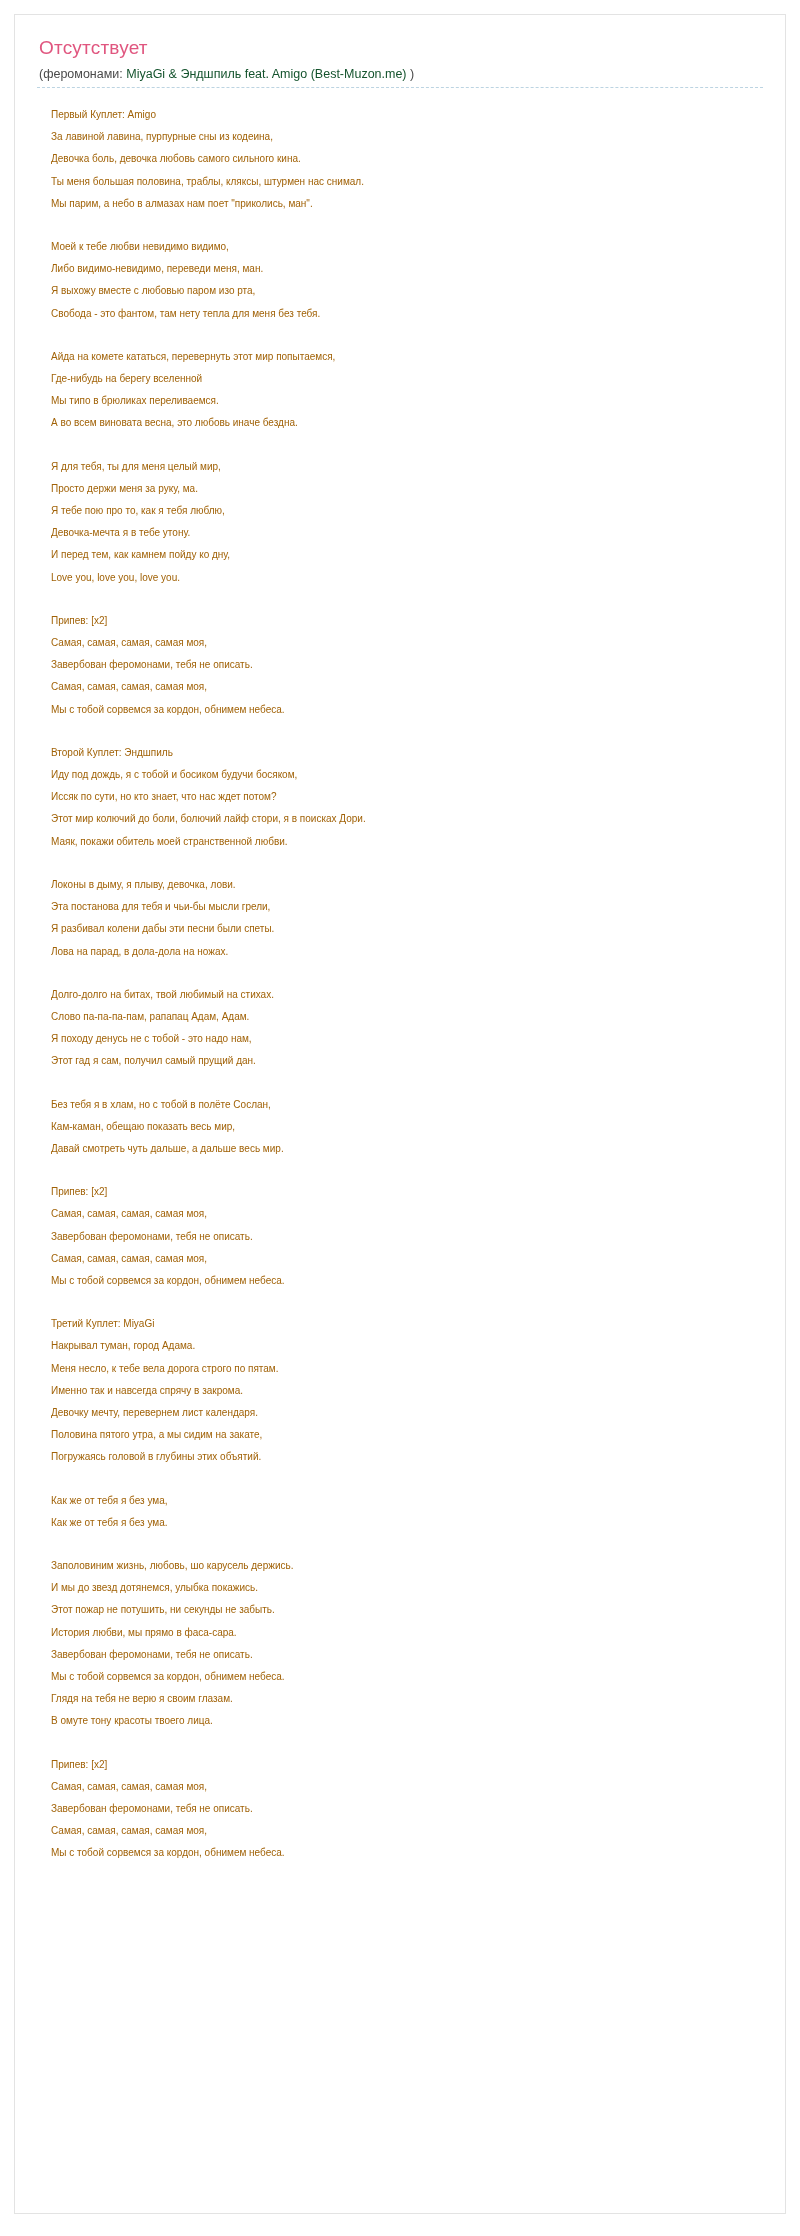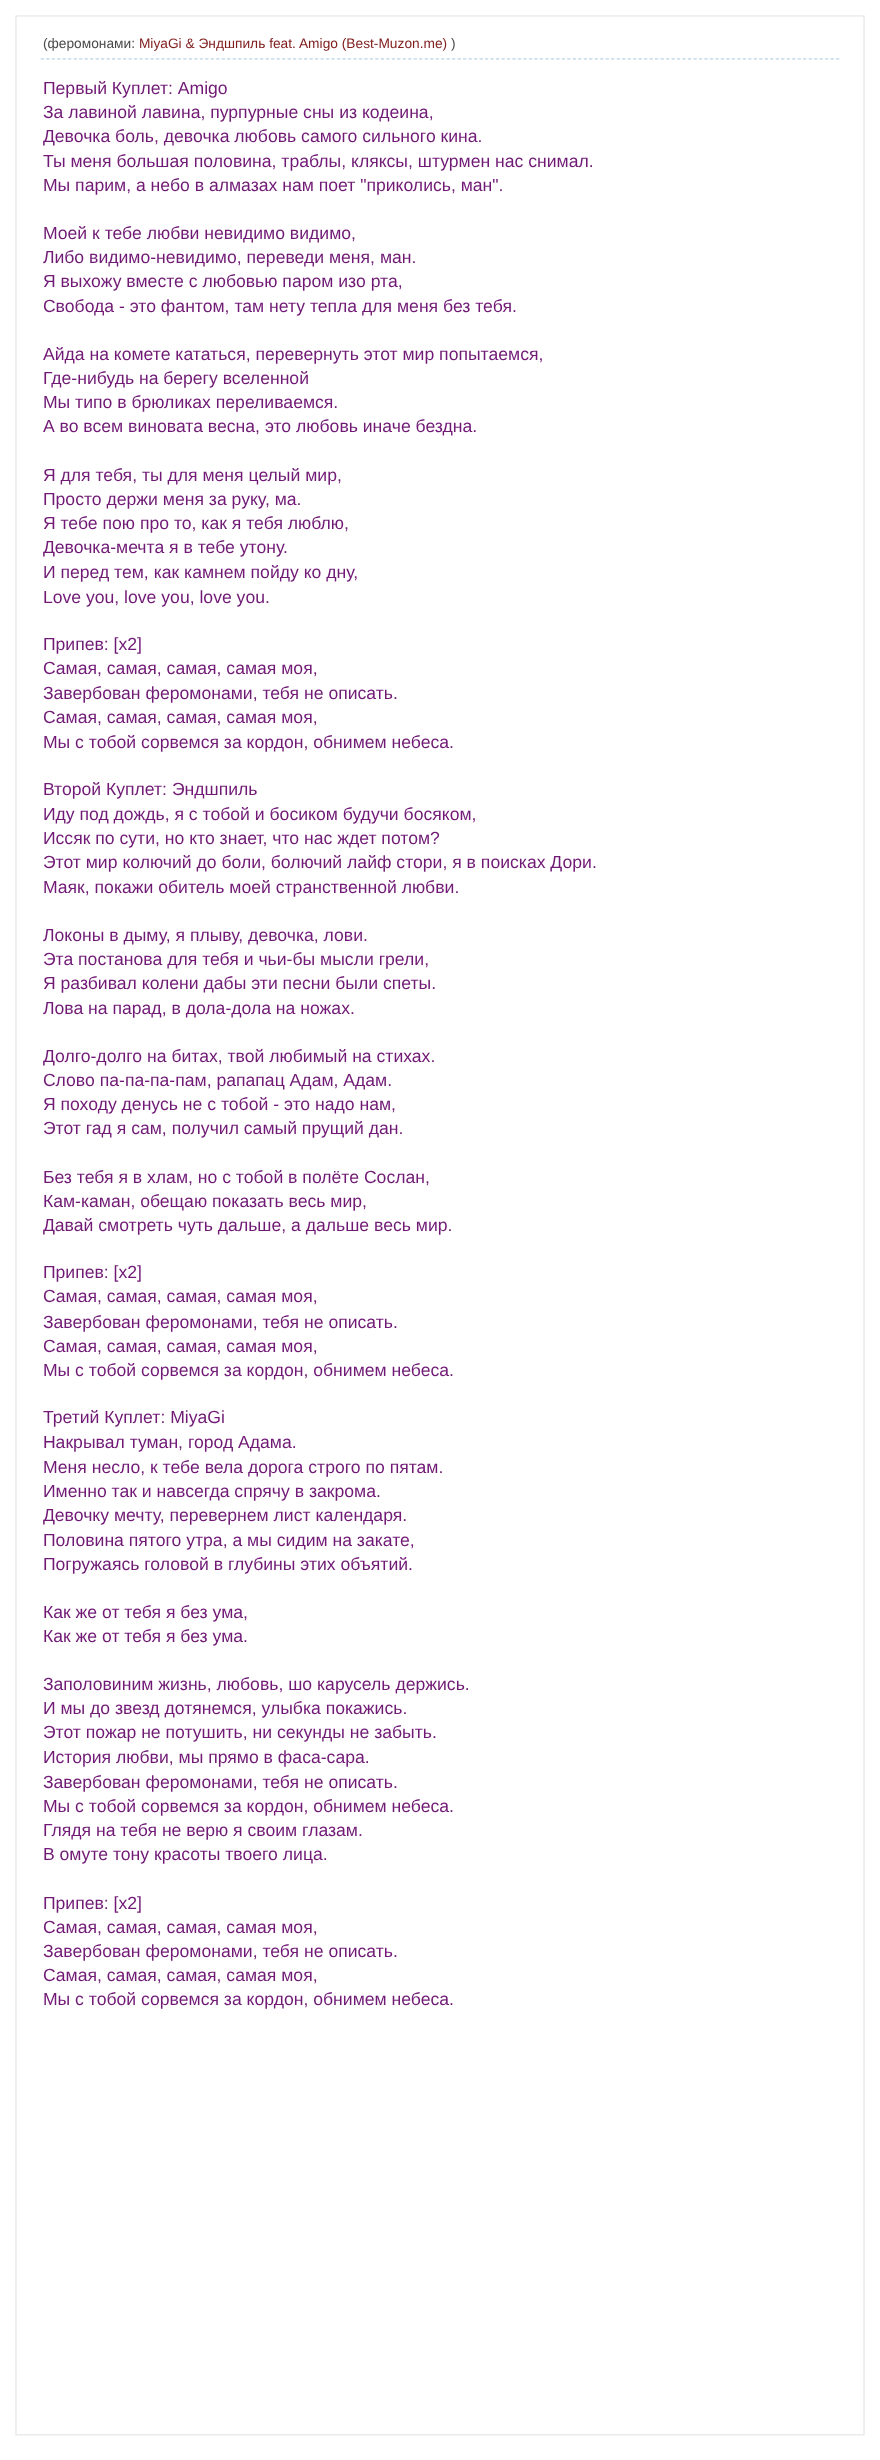--- a/index.html
+++ b/index.html
@@ -36,48 +36,49 @@
   }
   .artist-line {
     font-size: 12.5px;
     color: #4a4a4a;
     margin: 0 0 6px 2px;
   }
   .artist-line .lbl {
     color: #4a4a4a;
   }
   .artist-line a {
-    color: #7f1d1d;
+    color: #14532d;
     text-decoration: none;
   }
   .divider {
     border: 0;
     border-top: 1px dashed #bcd4e2;
     margin: 2px 0 16px 0;
   }
   .lyrics {
-    font-size: 16px;
+    font-size: 10px;
     line-height: 22.2px;
-    color: #701a75;
-    margin-left: 2px;
+    color: #a16207;
+    margin-left: 14px;
     white-space: pre-wrap;
   }
   .verse {
     margin: 0 0 21px 0;
   }
   .verse .line {
     display: block;
   }
 </style>
 </head>
 <body>
 
 <div class="page">
   <div class="sheet">
 
+    <h1 class="song-title">Отсутствует</h1>
 
     <div class="artist-line">
       <span class="lbl">(феромонами:</span>
       <a href="#">MiyaGi &amp; Эндшпиль feat. Amigo (Best-Muzon.me)</a>
       <span>)</span>
     </div>
 
     <hr class="divider">
 
     <div class="lyrics"><p class="verse"><span class="line">Первый Куплет: Amigo</span><span class="line">За лавиной лавина, пурпурные сны из кодеина,</span><span class="line">Девочка боль, девочка любовь самого сильного кина.</span><span class="line">Ты меня большая половина, траблы, кляксы, штурмен нас снимал.</span><span class="line">Мы парим, а небо в алмазах нам поет "приколись, ман".</span></p><p class="verse"><span class="line">Моей к тебе любви невидимо видимо,</span><span class="line">Либо видимо-невидимо, переведи меня, ман.</span><span class="line">Я выхожу вместе с любовью паром изо рта,</span><span class="line">Свобода - это фантом, там нету тепла для меня без тебя.</span></p><p class="verse"><span class="line">Айда на комете кататься, перевернуть этот мир попытаемся,</span><span class="line">Где-нибудь на берегу вселенной</span><span class="line">Мы типо в брюликах переливаемся.</span><span class="line">А во всем виновата весна, это любовь иначе бездна.</span></p><p class="verse"><span class="line">Я для тебя, ты для меня целый мир,</span><span class="line">Просто держи меня за руку, ма.</span><span class="line">Я тебе пою про то, как я тебя люблю,</span><span class="line">Девочка-мечта я в тебе утону.</span><span class="line">И перед тем, как камнем пойду ко дну,</span><span class="line">Love you, love you, love you.</span></p><p class="verse"><span class="line">Припев: [х2]</span><span class="line">Самая, самая, самая, самая моя,</span><span class="line">Завербован феромонами, тебя не описать.</span><span class="line">Самая, самая, самая, самая моя,</span><span class="line">Мы с тобой сорвемся за кордон, обнимем небеса.</span></p><p class="verse"><span class="line">Второй Куплет: Эндшпиль</span><span class="line">Иду под дождь, я с тобой и босиком будучи босяком,</span><span class="line">Иссяк по сути, но кто знает, что нас ждет потом?</span><span class="line">Этот мир колючий до боли, болючий лайф стори, я в поисках Дори.</span><span class="line">Маяк, покажи обитель моей странственной любви.</span></p><p class="verse"><span class="line">Локоны в дыму, я плыву, девочка, лови.</span><span class="line">Эта постанова для тебя и чьи-бы мысли грели,</span><span class="line">Я разбивал колени дабы эти песни были спеты.</span><span class="line">Лова на парад, в дола-дола на ножах.</span></p><p class="verse"><span class="line">Долго-долго на битах, твой любимый на стихах.</span><span class="line">Слово па-па-па-пам, рапапац Адам, Адам.</span><span class="line">Я походу денусь не с тобой - это надо нам,</span><span class="line">Этот гад я сам, получил самый прущий дан.</span></p><p class="verse"><span class="line">Без тебя я в хлам, но с тобой в полёте Сослан,</span><span class="line">Кам-каман, обещаю показать весь мир,</span><span class="line">Давай смотреть чуть дальше, а дальше весь мир.</span></p><p class="verse"><span class="line">Припев: [х2]</span><span class="line">Самая, самая, самая, самая моя,</span><span class="line">Завербован феромонами, тебя не описать.</span><span class="line">Самая, самая, самая, самая моя,</span><span class="line">Мы с тобой сорвемся за кордон, обнимем небеса.</span></p><p class="verse"><span class="line">Третий Куплет: MiyaGi</span><span class="line">Накрывал туман, город Адама.</span><span class="line">Меня несло, к тебе вела дорога строго по пятам.</span><span class="line">Именно так и навсегда спрячу в закрома.</span><span class="line">Девочку мечту, перевернем лист календаря.</span><span class="line">Половина пятого утра, а мы сидим на закате,</span><span class="line">Погружаясь головой в глубины этих объятий.</span></p><p class="verse"><span class="line">Как же от тебя я без ума,</span><span class="line">Как же от тебя я без ума.</span></p><p class="verse"><span class="line">Заполовиним жизнь, любовь, шо карусель держись.</span><span class="line">И мы до звезд дотянемся, улыбка покажись.</span><span class="line">Этот пожар не потушить, ни секунды не забыть.</span><span class="line">История любви, мы прямо в фаса-сара.</span><span class="line">Завербован феромонами, тебя не описать.</span><span class="line">Мы с тобой сорвемся за кордон, обнимем небеса.</span><span class="line">Глядя на тебя не верю я своим глазам.</span><span class="line">В омуте тону красоты твоего лица.</span></p><p class="verse"><span class="line">Припев: [х2]</span><span class="line">Самая, самая, самая, самая моя,</span><span class="line">Завербован феромонами, тебя не описать.</span><span class="line">Самая, самая, самая, самая моя,</span><span class="line">Мы с тобой сорвемся за кордон, обнимем небеса.</span></p></div>

